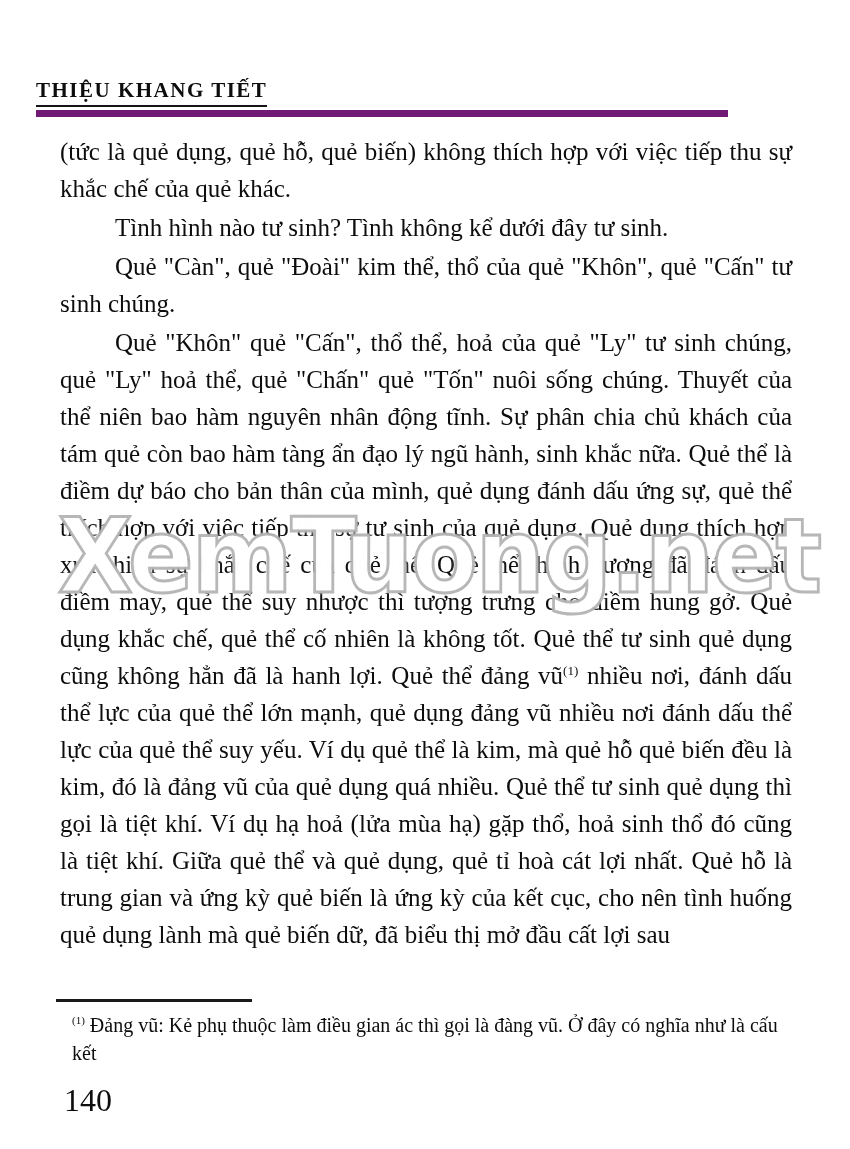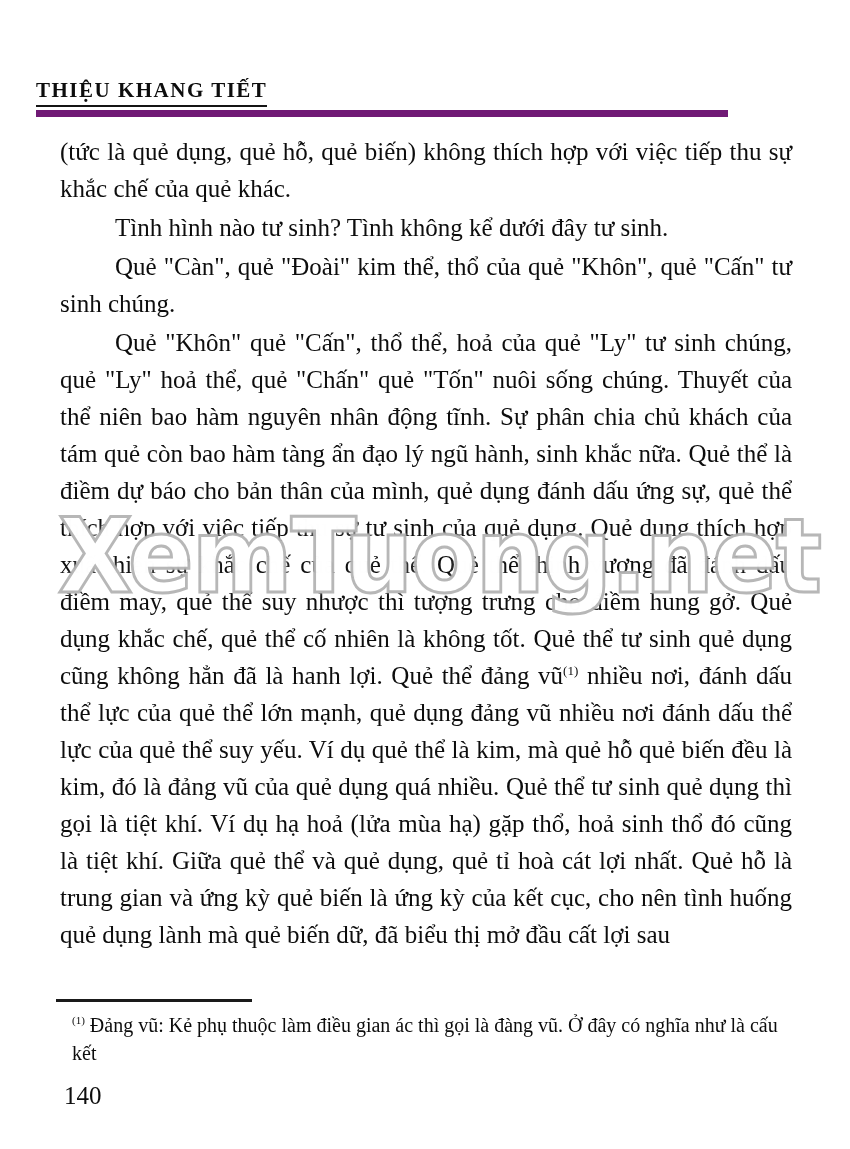--- a/index.html
+++ b/index.html
@@ -58,21 +58,21 @@
   }
   .footnote{
     position:absolute;top:1011px;left:72px;width:724px;
     font-size:20px;line-height:28px;
     text-align:left;
   }
   .footnote sup{font-size:11px;line-height:0;}
   
   .page-number{
     position:absolute;top:1082px;left:64px;
-    font-size:25px;
+    font-size:32px;
   }
   
   .site-footer{
     position:absolute;top:1102px;left:0;width:100%;
     text-align:center;
     font-family:"Liberation Sans","DejaVu Sans",sans-serif;
     font-size:26px;
     letter-spacing:-0.5px;
     color:#1f1f1f;
     white-space:nowrap;

